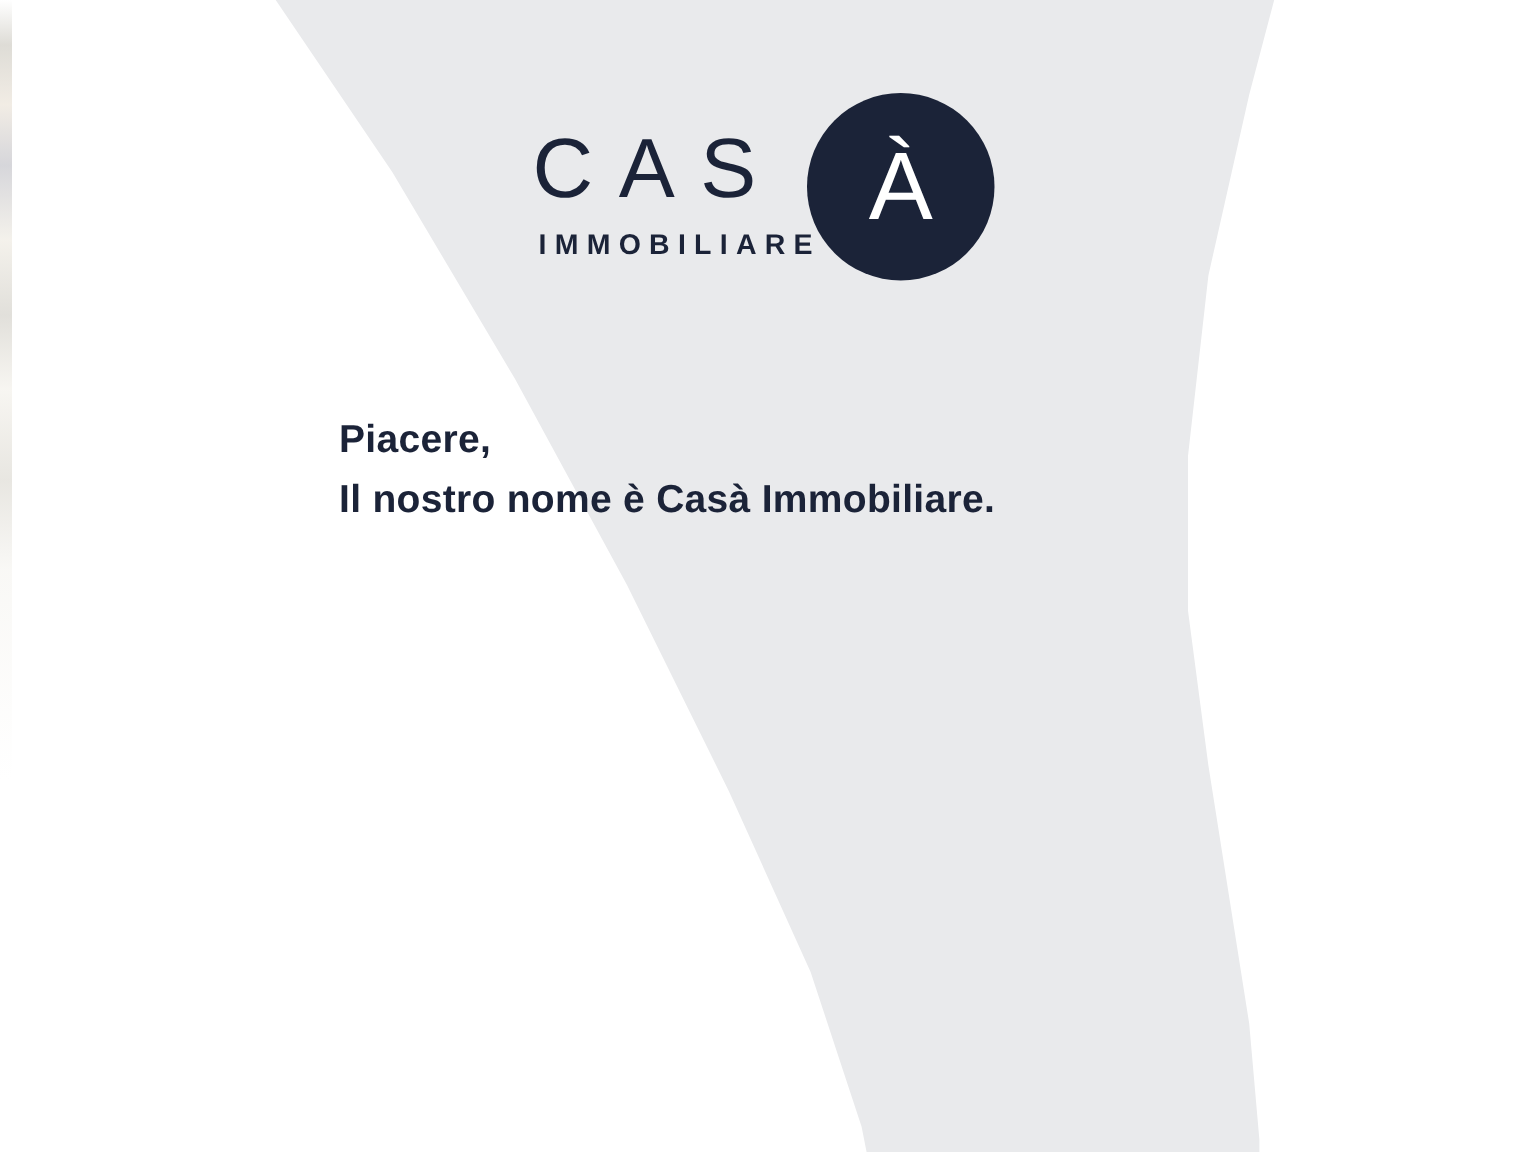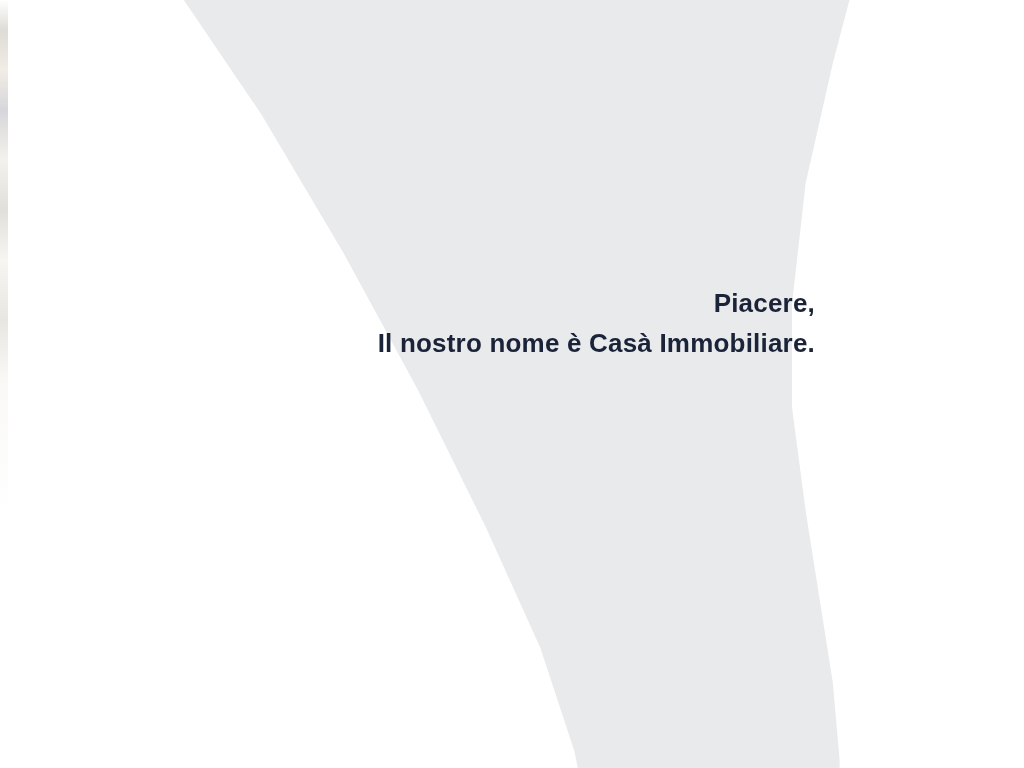--- a/index.html
+++ b/index.html
@@ -128,23 +128,22 @@
     position: absolute;
     top: 272px;
     left: 226px;
     width: 600px;
   }
   .headline {
     color: #1b2338;
     font-size: 26px;
     font-weight: 700;
     line-height: 1.55;
-    margin: 11px;
+    margin: 0;
     letter-spacing: 0.2px;
-    text-align: right;
   }
   .headline .line {
     display: block;
   }
   .body-text {
     margin: 44px 0 0 0;
     color: #2b3247;
     font-size: 23px;
     line-height: 1.52;
     letter-spacing: 0.1px;
@@ -158,20 +157,27 @@
   }
 </style>
 </head>
 <body>
 
 <div class="slide">
 
   <div class="left-edge"></div>
   <div class="band"></div>
 
+  <div class="logo">
+    <div class="logo-word">CAS</div>
+    <div class="logo-badge">
+      <span class="logo-badge-letter">À</span>
+    </div>
+    <div class="logo-sub">IMMOBILIARE</div>
+  </div>
 
   <div class="content">
     <h1 class="headline">
       <span class="line">Piacere,</span>
       <span class="line">Il nostro nome è Casà Immobiliare.</span>
     </h1>
 
   </div>
 
 </div>

